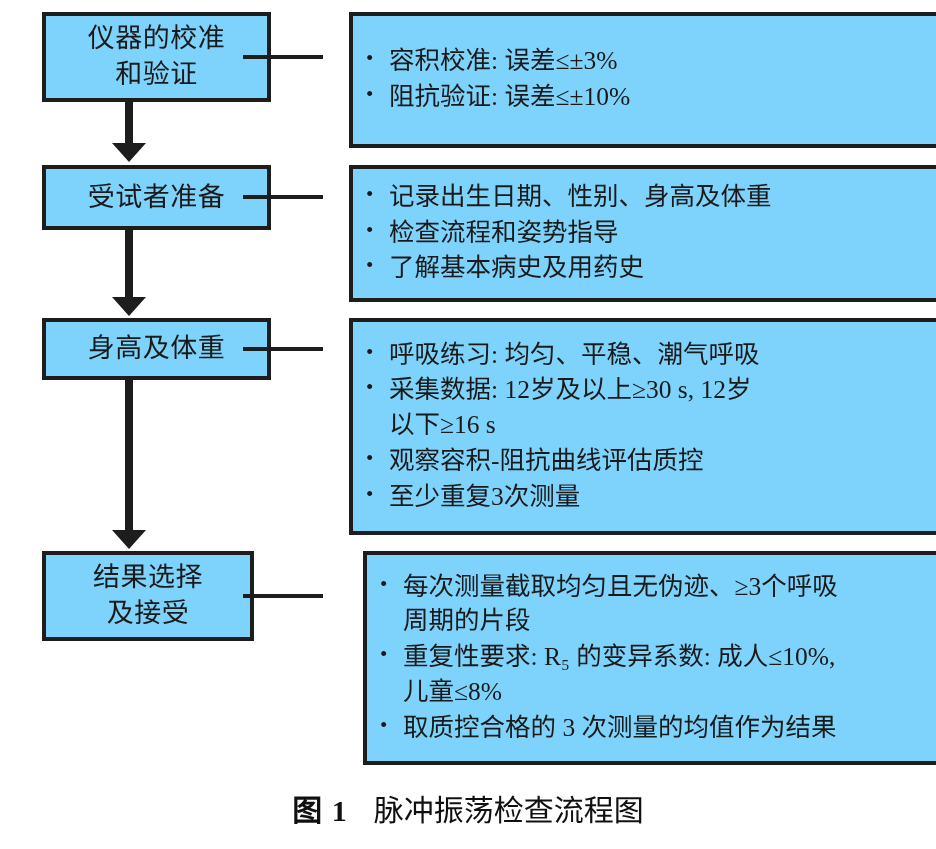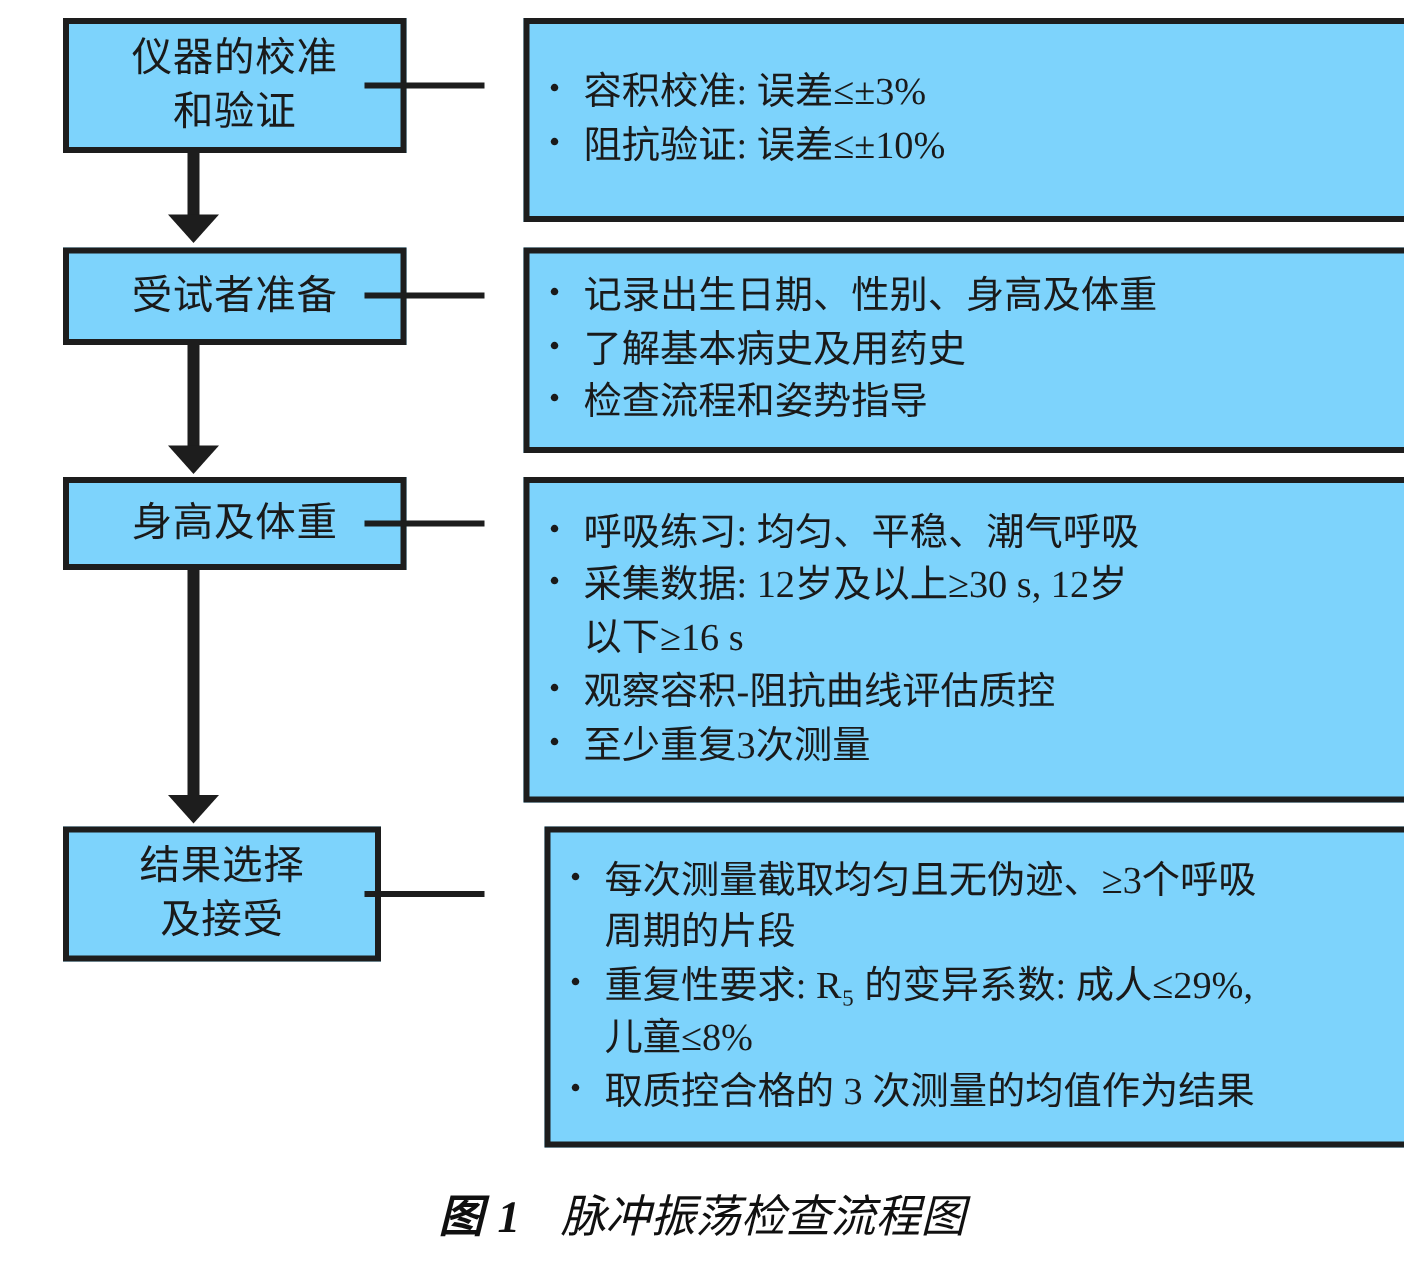--- a/index.html
+++ b/index.html
@@ -103,21 +103,20 @@
 
   
   #caption {
     position: absolute;
     left: 0;
     top: 786px;
     width: 936px;
     text-align: center;
     font-size: 30px;
     color: #101010;
-    font-style: italic;
   }
   #caption .cap-num {
     font-weight: bold;
     letter-spacing: 1px;
   }
   #caption .cap-gap { display: inline-block; width: 26px; }
 </style>
 </head>
 <body>
 
@@ -148,24 +147,24 @@
   </div>
 
   <div class="h-connector" style="left:243px; top:195px; width:80px;"></div>
 
   <div class="node-box detail-box" style="left:321px; top:165px; width:592px; height:137px;">
     <ul class="detail-list">
       <li>
         <span>记录出生日期、性别、身高及体重</span>
       </li>
       <li>
+        <span>检查流程和姿势指导</span>
+      </li>
+      <li>
         <span>了解基本病史及用药史</span>
-      </li>
-      <li>
-        <span>检查流程和姿势指导</span>
       </li>
     </ul>
   </div>
 
   <div class="v-arrow" style="left:125px; top:230px; height:69px;"></div>
 
   <div class="node-box stage-box" style="left:14px; top:318px; width:229px; height:62px;">
     <div class="stage-label">身高及体重</div>
   </div>
 
@@ -198,21 +197,21 @@
 
   <div class="h-connector" style="left:243px; top:594px; width:80px;"></div>
 
   <div class="node-box detail-box" style="left:335px; top:551px; width:592px; height:214px;">
     <ul class="detail-list">
       <li>
         <span>每次测量截取均匀且无伪迹、≥3个呼吸</span>
         <span class="cont">周期的片段</span>
       </li>
       <li>
-        <span>重复性要求: R₅ 的变异系数: 成人≤29%,</span>
+        <span>重复性要求: R₅ 的变异系数: 成人≤10%,</span>
         <span class="cont">儿童≤8%</span>
       </li>
       <li>
         <span>取质控合格的 3 次测量的均值作为结果</span>
       </li>
     </ul>
   </div>
 
   <div id="caption">
     <span class="cap-num">图 1</span><span class="cap-gap"></span><span>脉冲振荡检查流程图</span>

